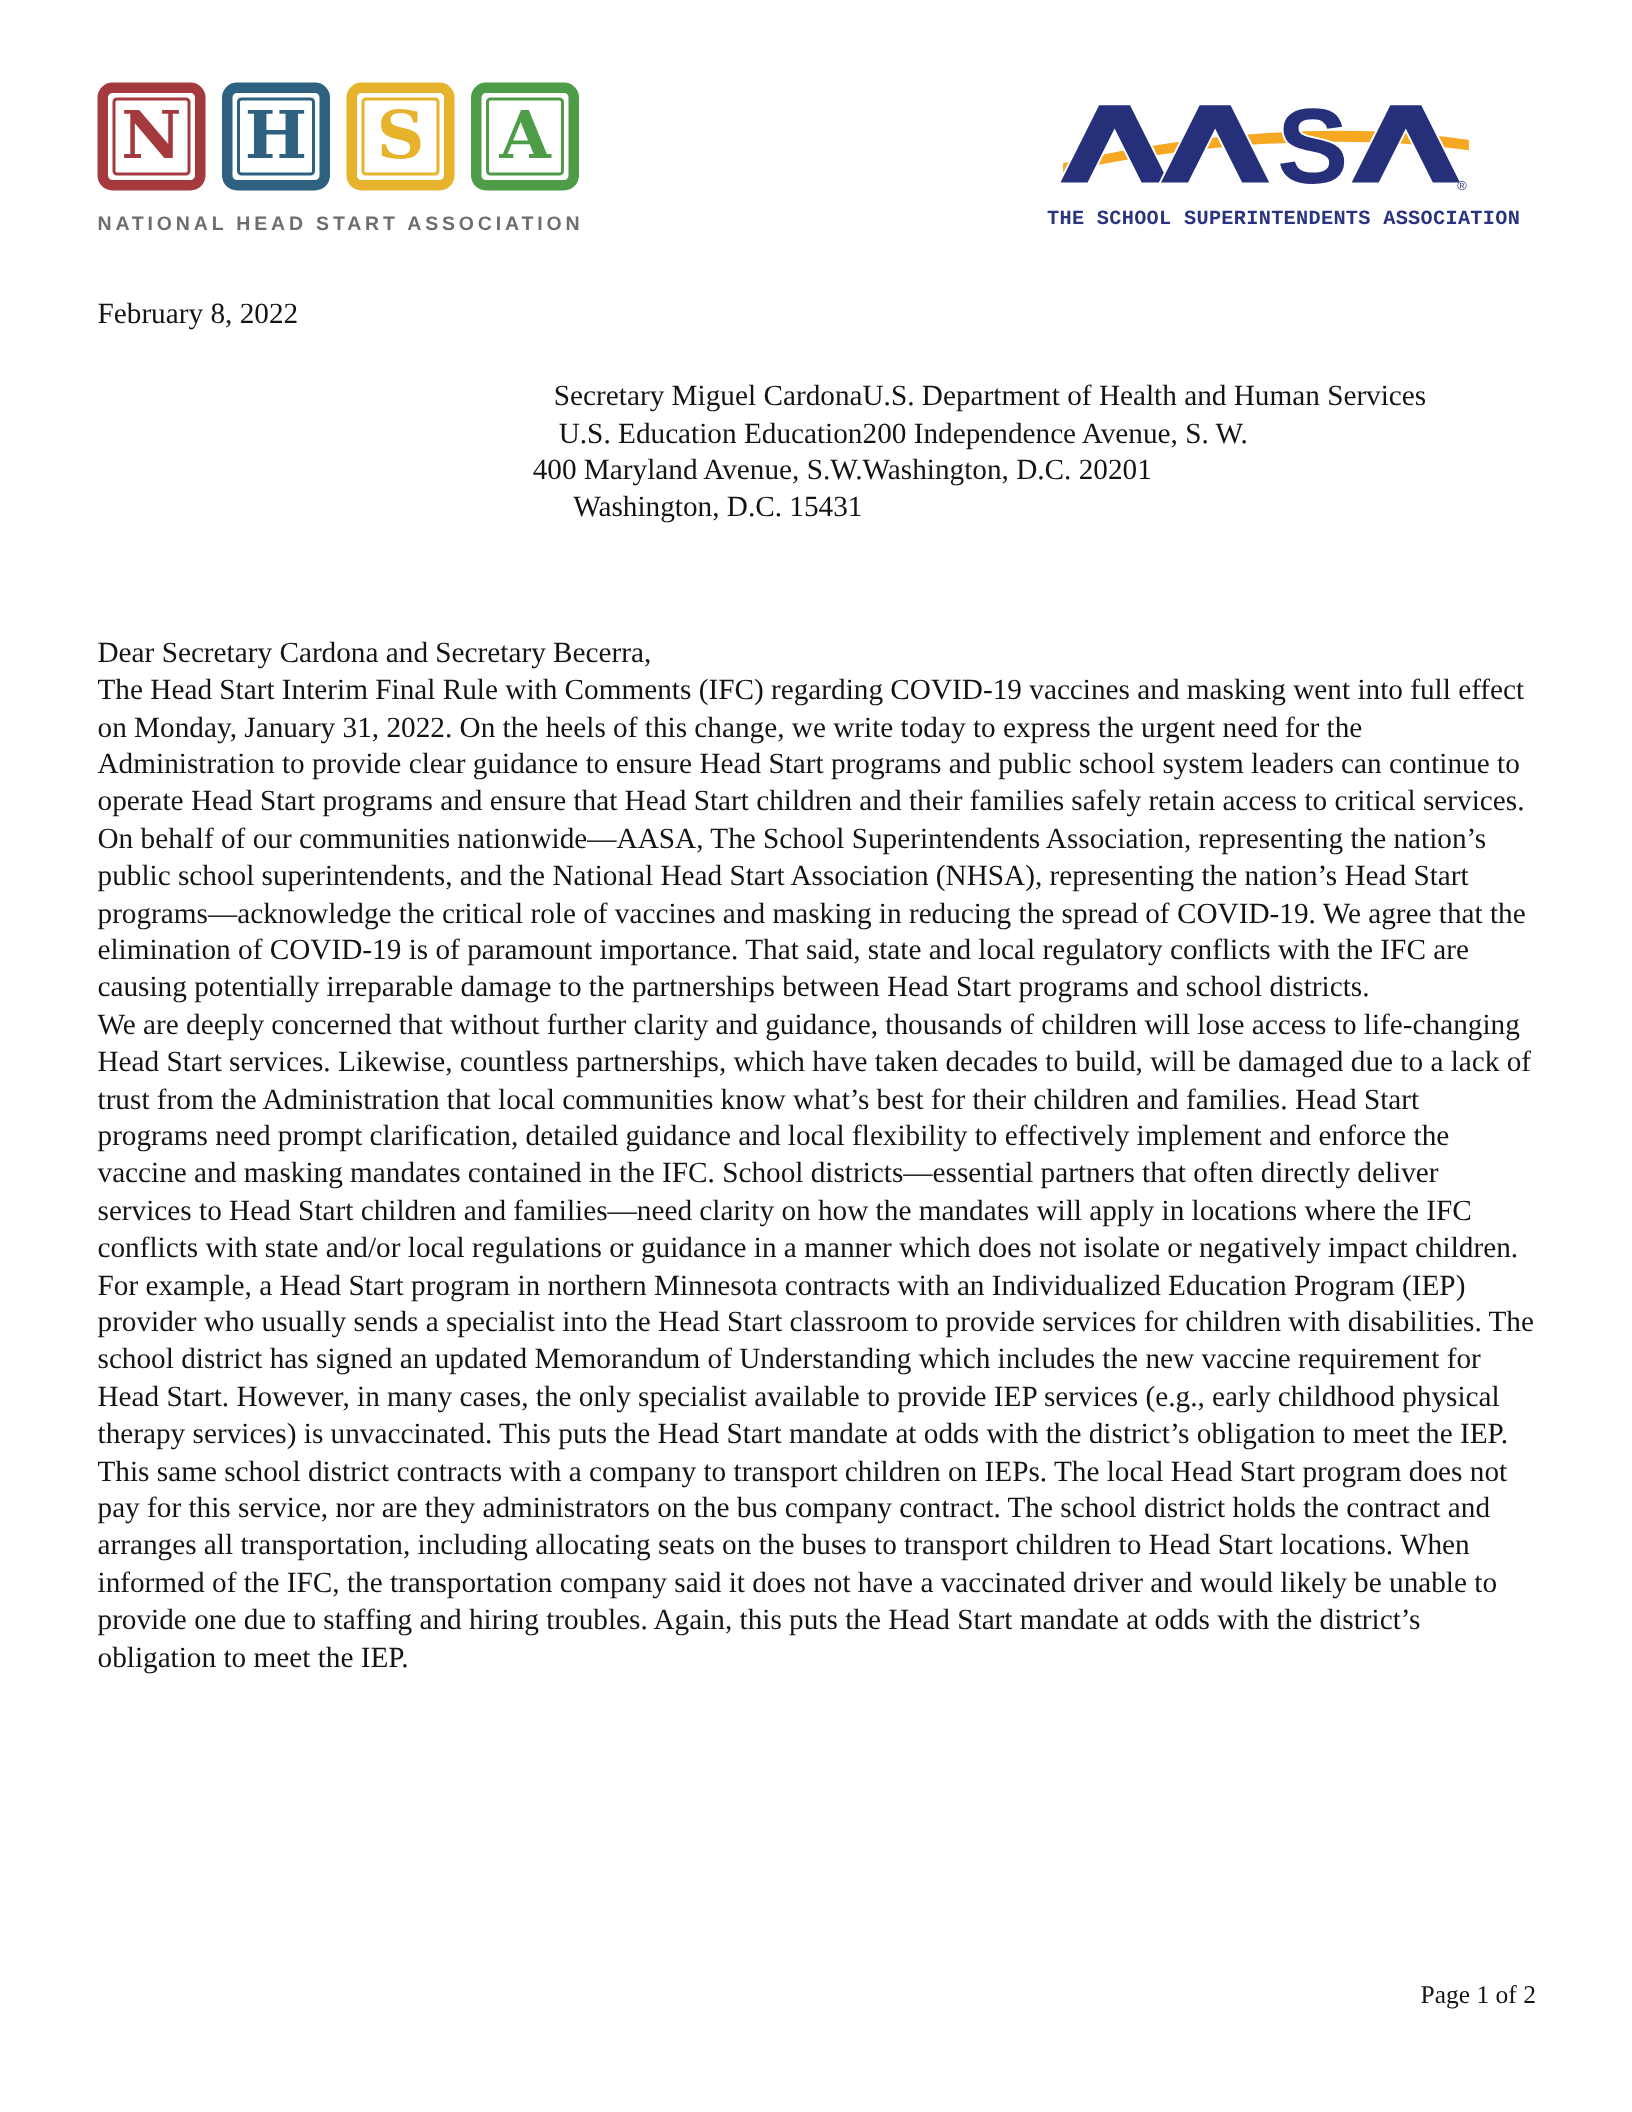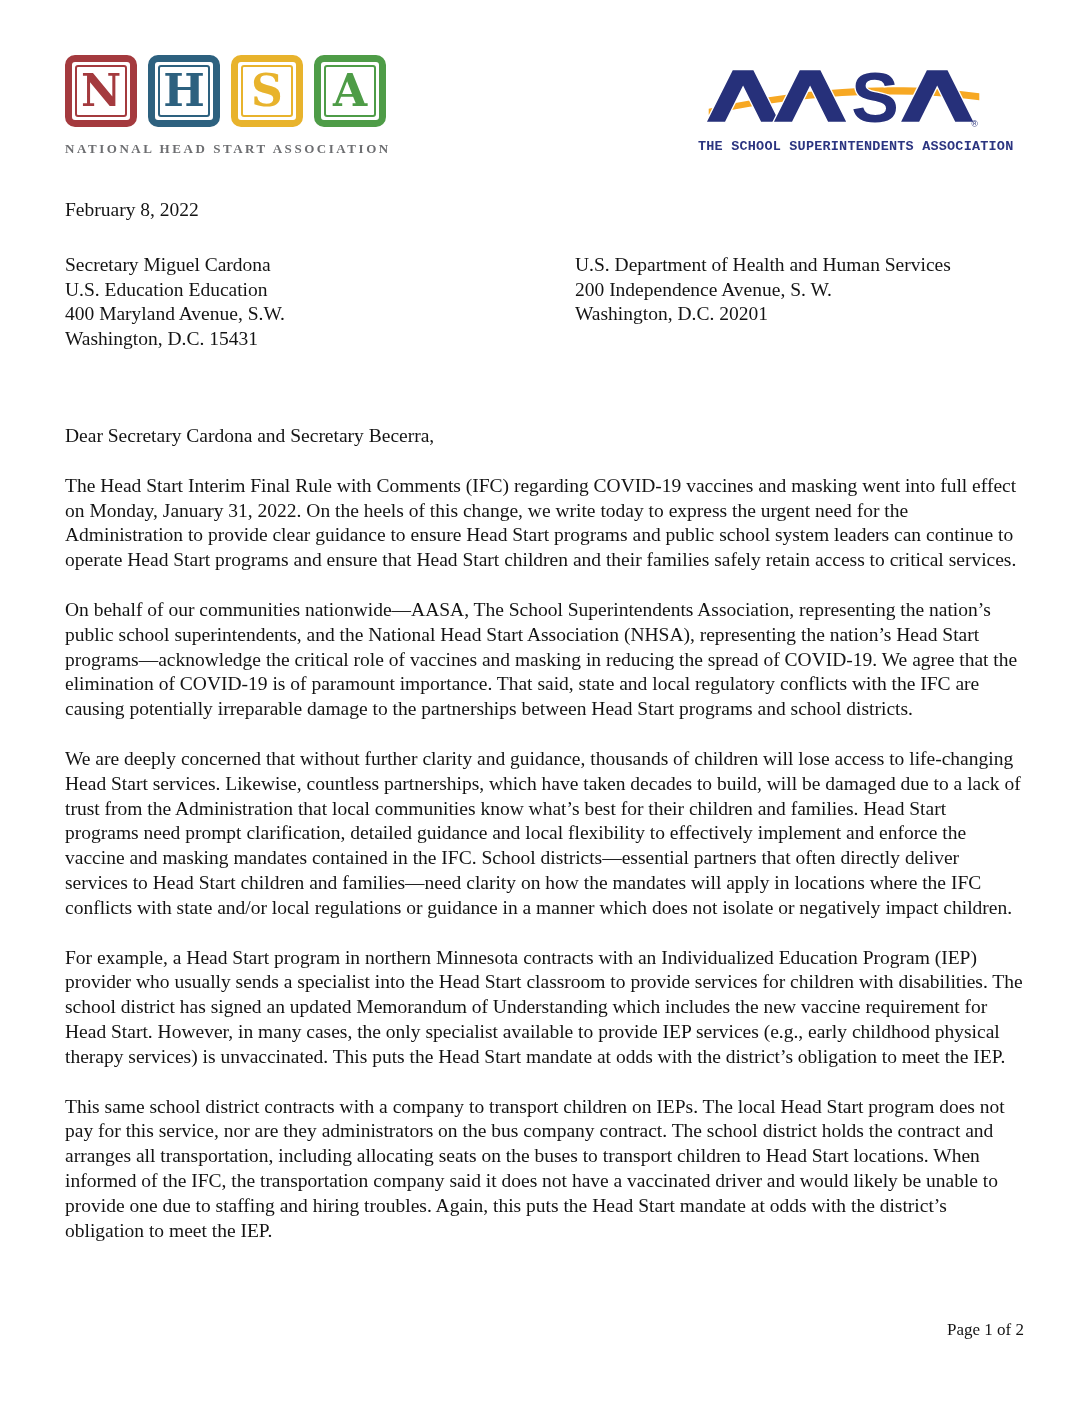--- a/index.html
+++ b/index.html
@@ -20,38 +20,38 @@
     font-family:"DejaVu Serif","Liberation Serif",serif; font-weight:700; font-size:44px;
     background:#fff;
   }
   .blk::after { content:""; position:absolute; inset:3px; border-radius:3px; border:2px solid currentColor; }
   .blk-n { border:7px solid #A43A3E; color:#A43A3E; }
   .blk-h { border:7px solid #2D617F; color:#2D617F; }
   .blk-s { border:7px solid #E8B32C; color:#E8B32C; }
   .blk-a { border:7px solid #4E9C47; color:#4E9C47; }
   .nhsa-caption {
     margin-top:10px; width:321px;
-    font-family:Liberation Serif, serif;
+    font-family:Liberation Sans, sans-serif;
     font-size:13px; font-weight:700; letter-spacing:2.55px; white-space:nowrap;
     color:#6D6E71;
   }
   .aasa { margin-top:10px; margin-right:33px; width:292px; display:flex; flex-direction:column; align-items:center; }
   .aasa svg { width:292px; height:67px; display:block; }
   .aasa-tagline {
     margin-top:3px; width:292px; text-align:justify2; white-space:nowrap;
     font-family:Liberation Mono, monospace;
     font-size:13.5px; font-weight:700; letter-spacing:0.2px; color:#2B3480;
   }
   
   .date { margin-top:31px; }
   .recipients { display:flex; margin-top:30px; }
   .recipient { display:flex; flex-direction:column; }
-  .recipient.left { width:510px; }
+  .recipient.left { width:510px;align-items:flex-end; }
   .salutation { margin-top:72px; }
-  .letter-body p { margin-top:25px; }
+  .letter-body p { }
   .page-footer {
     position:absolute; top:1318px; right:64px; font-size:17px; color:#141414;
   }
 </style>
 </head>
 <body>
 
 <div class="page">
 
   <div class="header">

